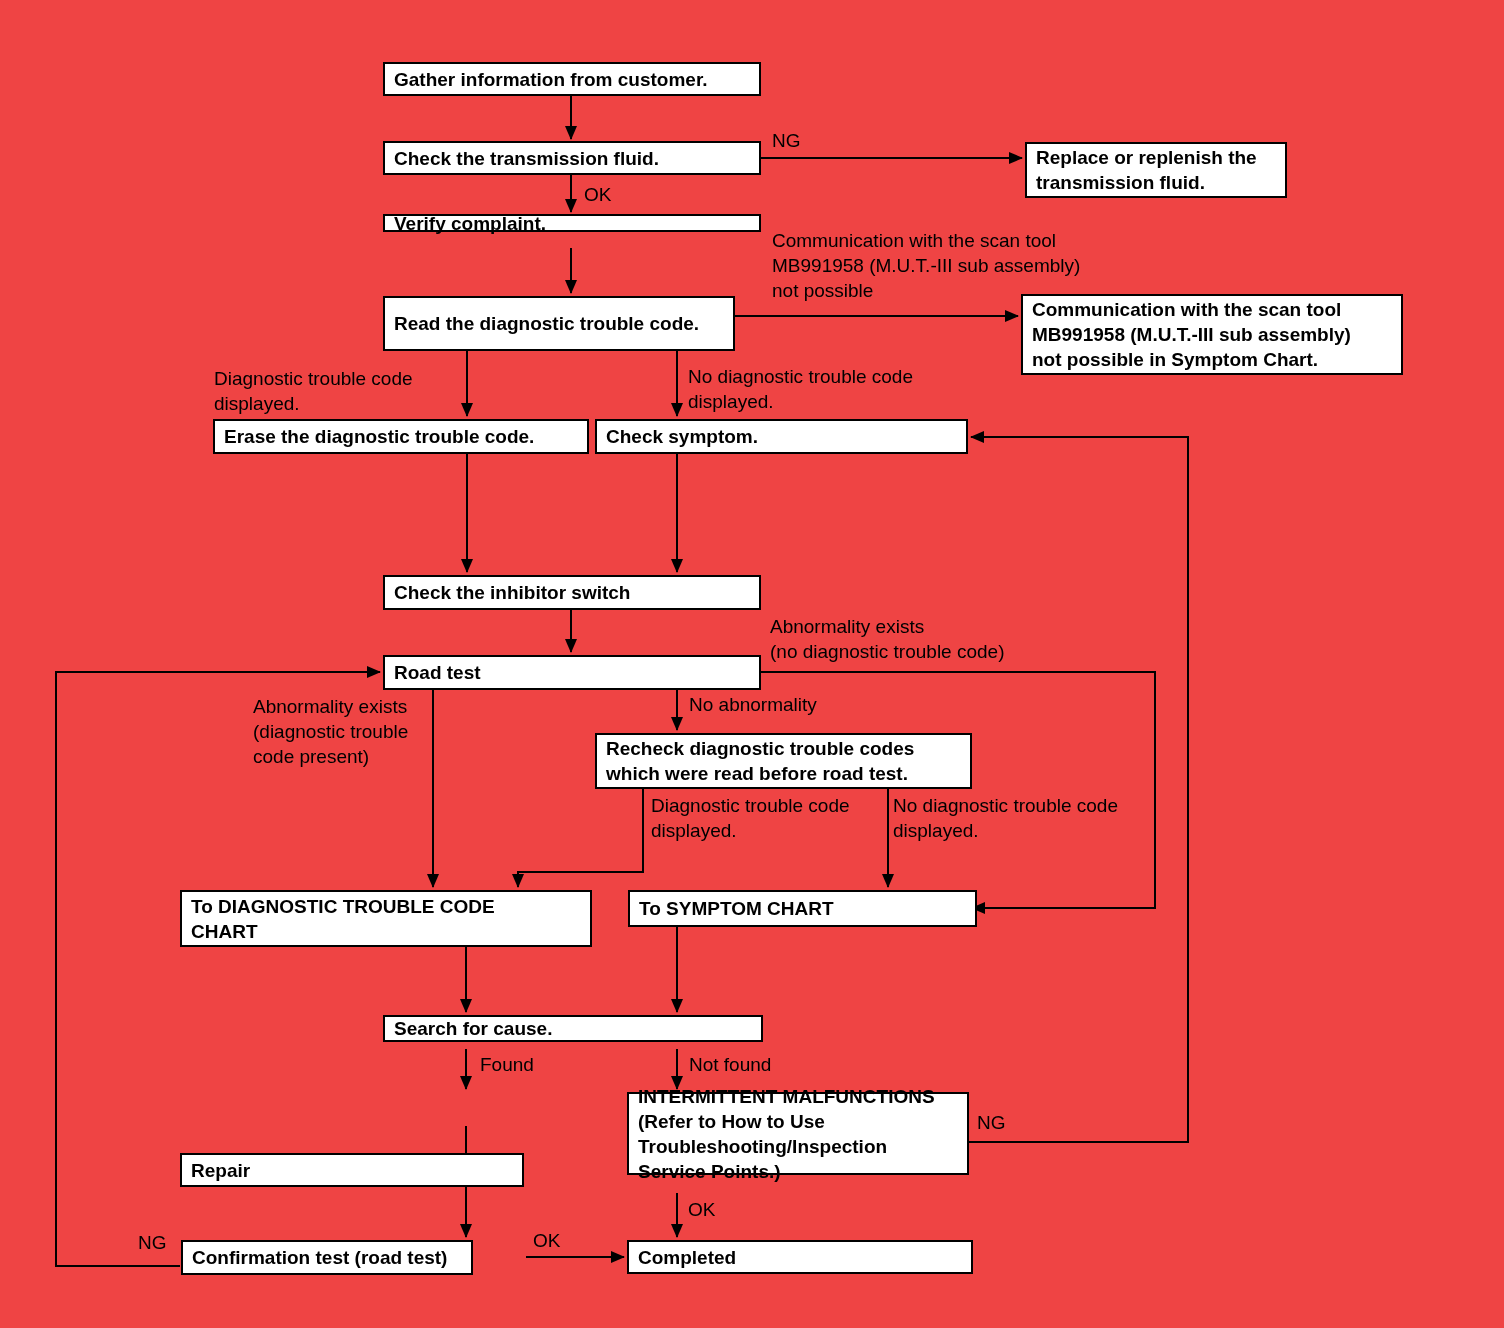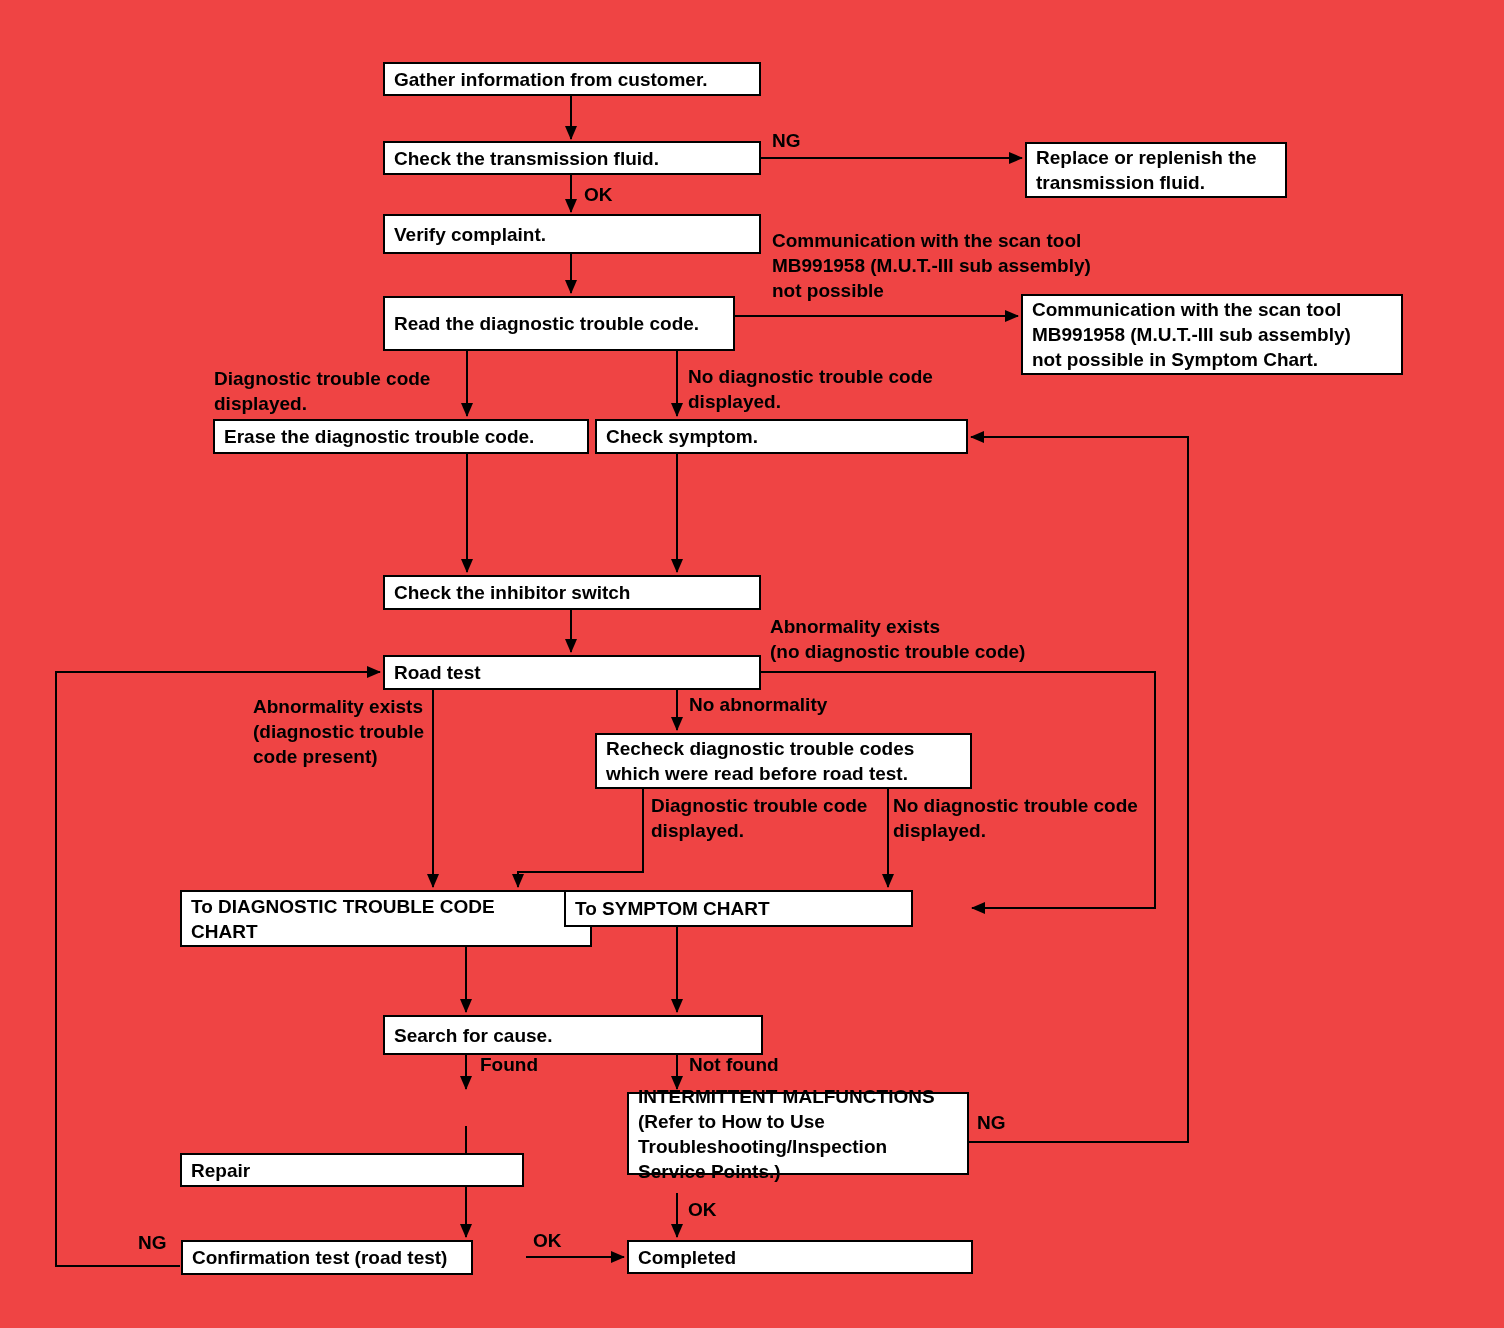--- a/index.html
+++ b/index.html
@@ -9,21 +9,21 @@
     overflow:hidden;
     padding-left:43px;
   }
   #wires{position:absolute;left:0;top:0;width:1504px;height:1328px;}
   .node{
     position:absolute;box-sizing:border-box;border:2px solid #000;background:#fff;
     display:flex;align-items:center;padding:0 9px;
     font-size:19px;font-weight:bold;line-height:25px;white-space:pre-line;
   }
   .lbl{
-    position:absolute;font-size:19px;font-weight:bold;line-height:25px;
+    position:absolute;font-size:19px;font-weight:normal;line-height:25px;
     white-space:pre-line;
   }
 </style>
 </head>
 <body>
 
 <div id="canvas">
 
   <svg id="wires" viewBox="0 0 1504 1328" xmlns="http://www.w3.org/2000/svg">
     <defs>
@@ -56,35 +56,35 @@
       <path d="M677,1193 V1237" marker-end="url(#arr)"></path>
       <path d="M969,1142 H1188 V437 H971" marker-end="url(#arr)"></path>
       <path d="M180,1266 H56 V672 H380" marker-end="url(#arr)"></path>
     </g>
   </svg>
 
   <div class="node" style="left:383px;top:62px;width:378px;height:34px">Gather information from customer.</div>
   <div class="node" style="left:383px;top:141px;width:378px;height:34px">Check the transmission fluid.</div>
   <div class="node" style="left:1025px;top:142px;width:262px;height:56px">Replace or replenish the
 transmission fluid.</div>
-  <div class="node" style="left:383px;top:214px;width:378px;height:40px">Verify complaint.</div>
+  <div class="node" style="left:383px;top:214px;width:378px;height:18px">Verify complaint.</div>
   <div class="node" style="left:383px;top:296px;width:352px;height:55px">Read the diagnostic trouble code.</div>
   <div class="node" style="left:1021px;top:294px;width:382px;height:81px">Communication with the scan tool
 MB991958 (M.U.T.-III sub assembly)
 not possible in Symptom Chart.</div>
   <div class="node" style="left:595px;top:419px;width:373px;height:35px">Check symptom.</div>
   <div class="node" style="left:213px;top:419px;width:376px;height:35px">Erase the diagnostic trouble code.</div>
   <div class="node" style="left:383px;top:575px;width:378px;height:35px">Check the inhibitor switch</div>
   <div class="node" style="left:383px;top:655px;width:378px;height:35px">Road test</div>
   <div class="node" style="left:595px;top:733px;width:377px;height:56px">Recheck diagnostic trouble codes
 which were read before road test.</div>
   <div class="node" style="left:180px;top:890px;width:412px;height:57px">To DIAGNOSTIC TROUBLE CODE
 CHART</div>
-  <div class="node" style="left:564px;top:890px;width:349px;height:37px">To SYMPTOM CHART</div>
-  <div class="node" style="left:383px;top:1015px;width:380px;height:40px">Search for cause.</div>
+  <div class="node" style="left:628px;top:890px;width:349px;height:37px">To SYMPTOM CHART</div>
+  <div class="node" style="left:383px;top:1015px;width:380px;height:27px">Search for cause.</div>
   <div class="node" style="left:180px;top:1153px;width:344px;height:34px">Repair</div>
   <div class="node" style="left:627px;top:1092px;width:342px;height:83px">INTERMITTENT MALFUNCTIONS
 (Refer to How to Use
 Troubleshooting/Inspection
 Service Points.)</div>
   <div class="node" style="left:181px;top:1240px;width:292px;height:35px">Confirmation test (road test)</div>
   <div class="node" style="left:627px;top:1240px;width:346px;height:34px">Completed</div>
 
   <div class="lbl" style="left:772px;top:128px">NG</div>
   <div class="lbl" style="left:584px;top:182px">OK</div>

